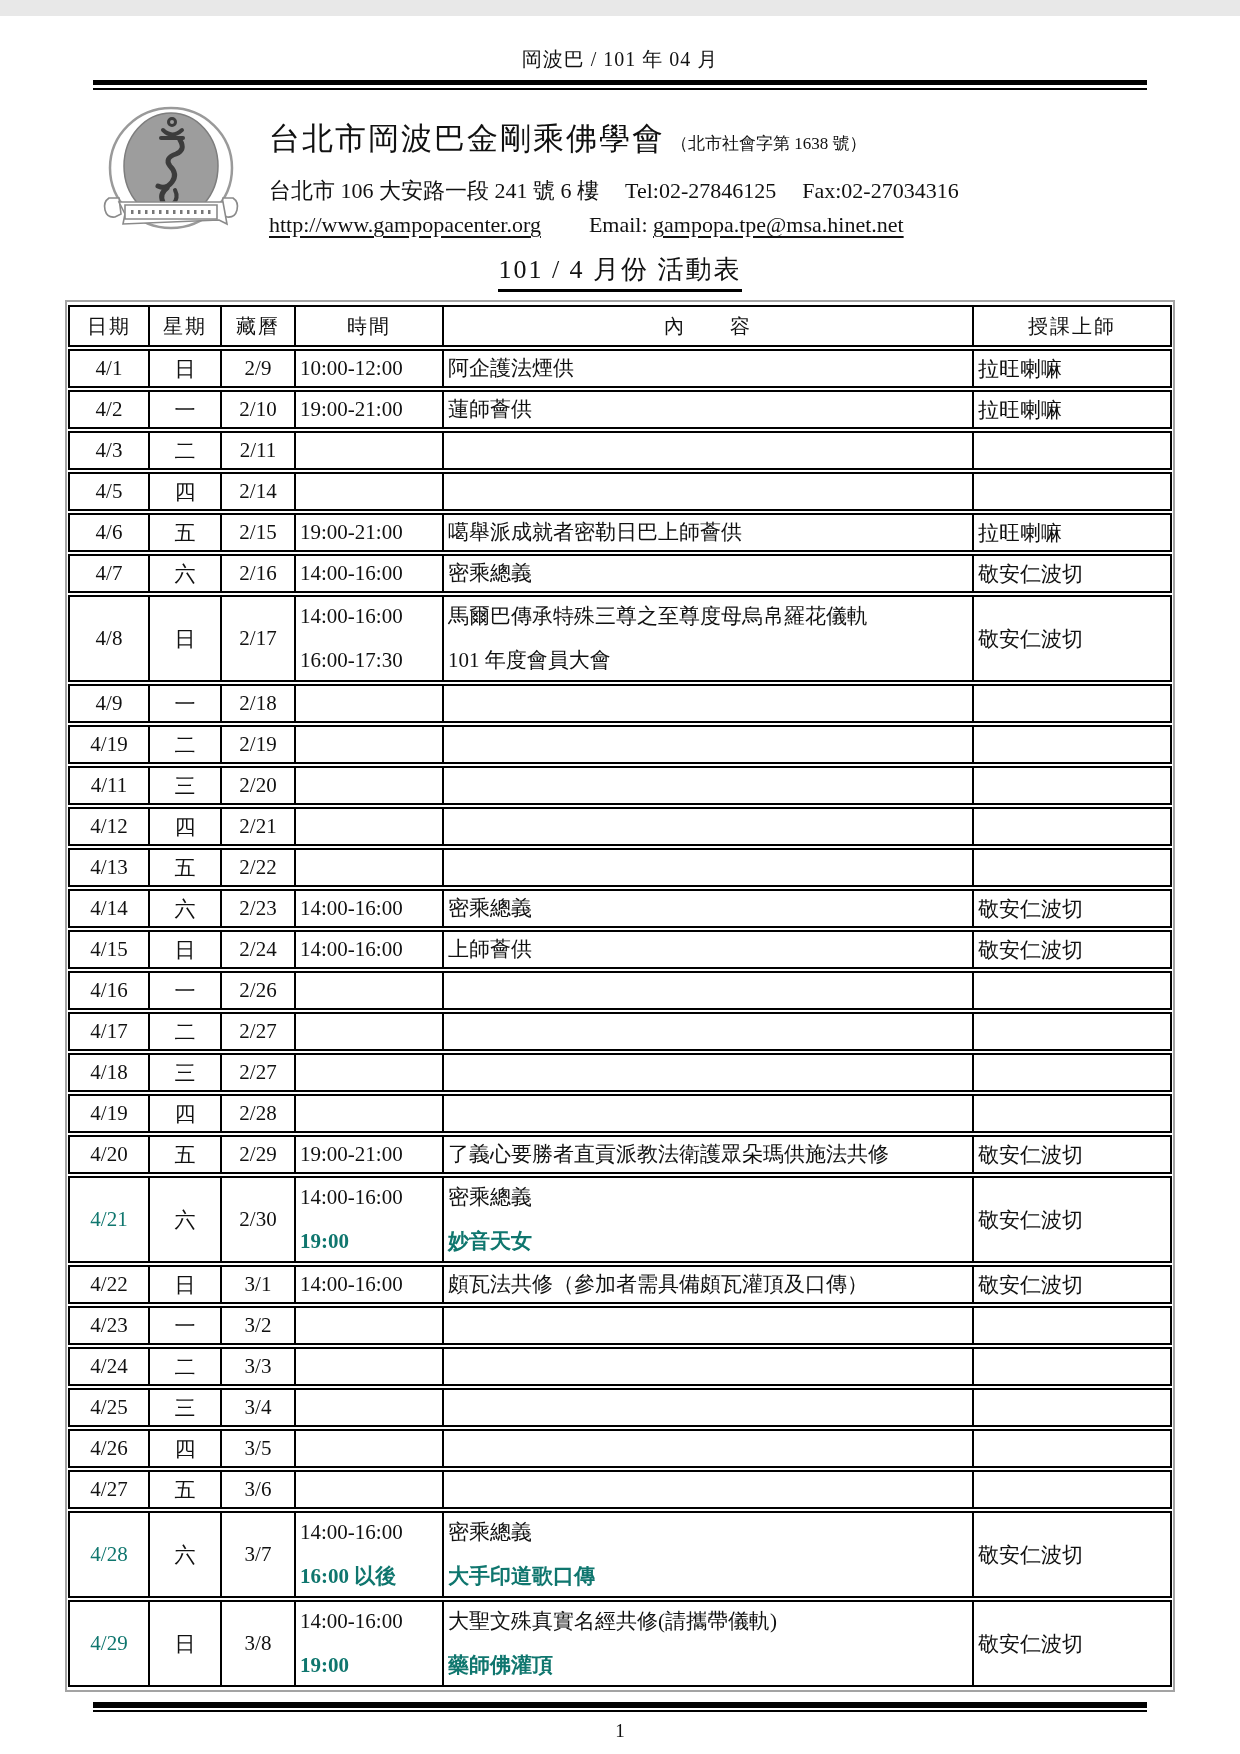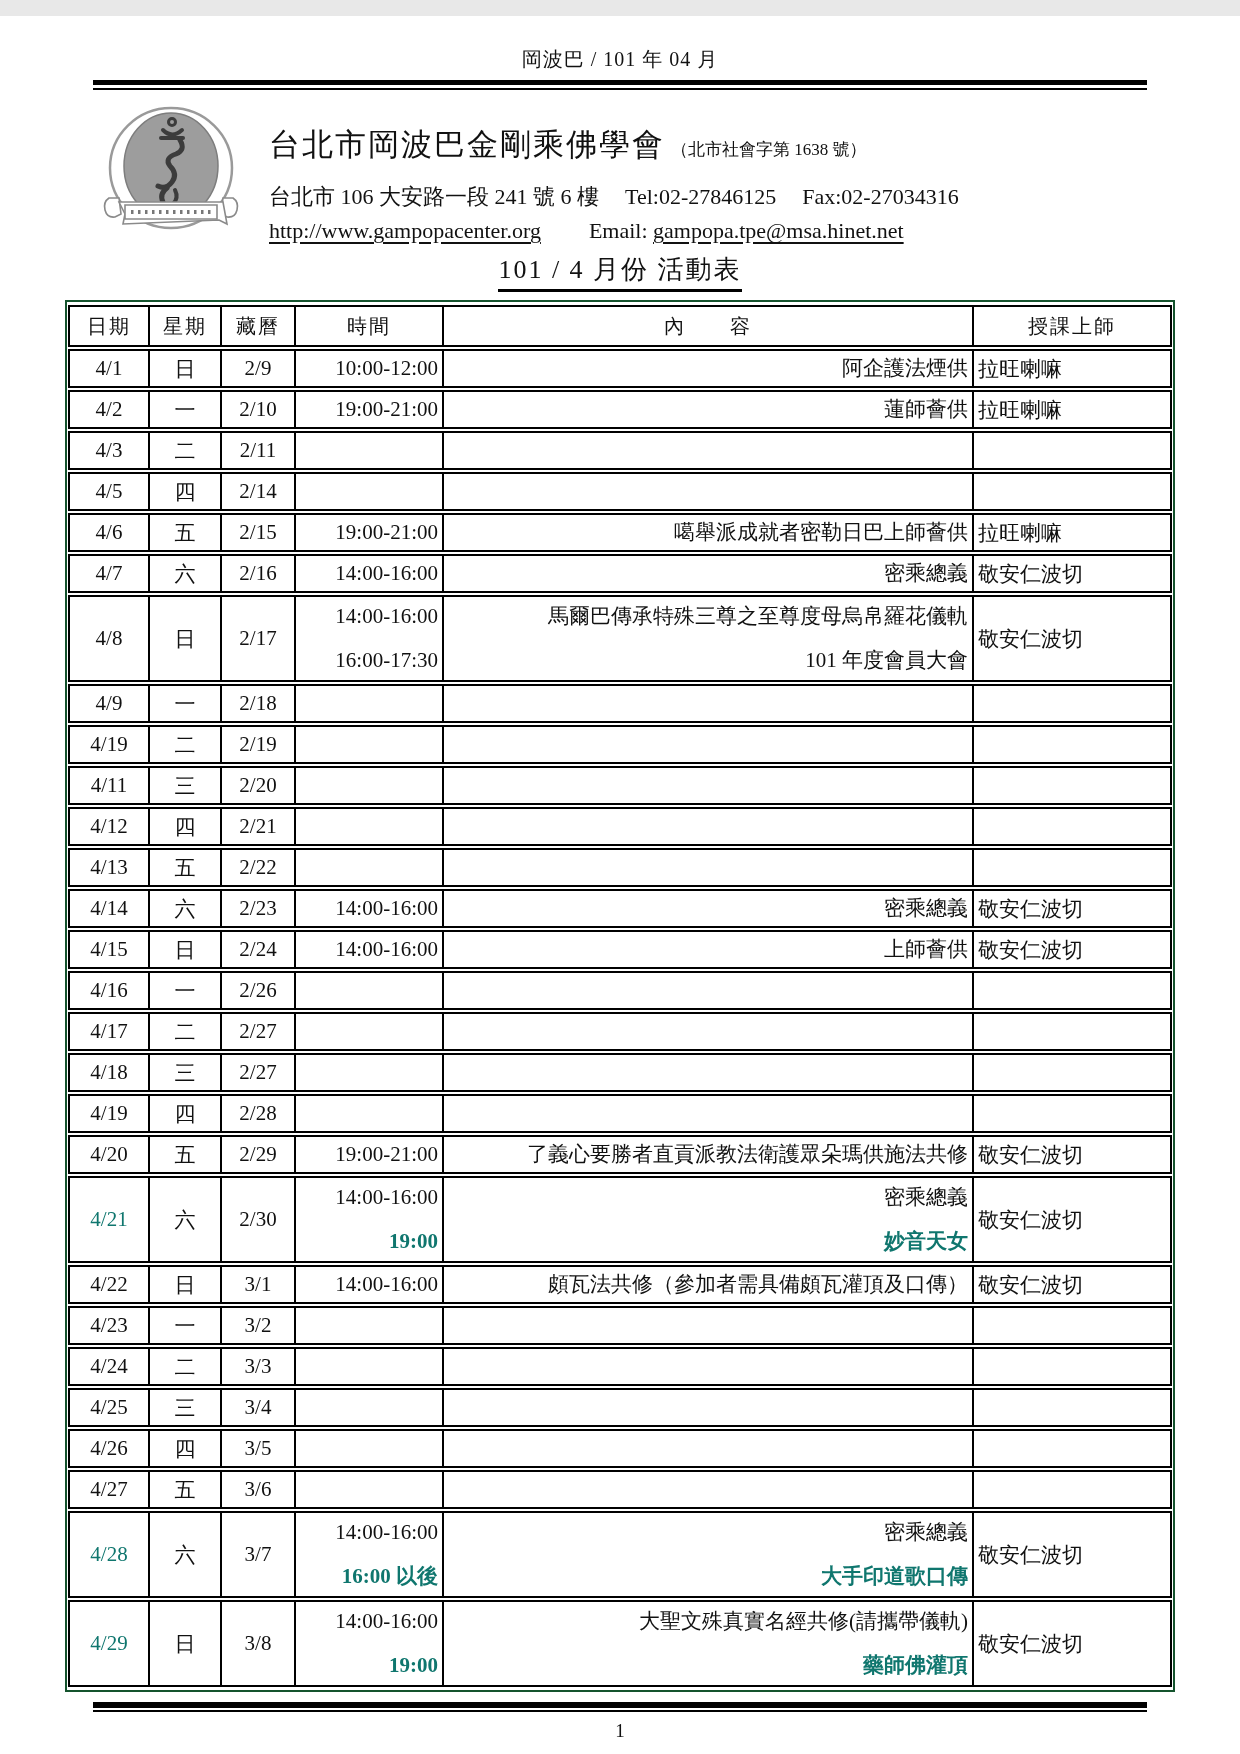--- a/index.html
+++ b/index.html
@@ -7,52 +7,52 @@
     width:1240px; height:1754px; margin:16px auto; background:#ffffff;
     font-family:"Liberation Serif","DejaVu Serif",serif; color:#111;
     position:relative; overflow:hidden; box-sizing:border-box;
   }
   
   .running-head { text-align:center; padding-top:30px; font-size:20px; letter-spacing:1px; }
   .double-rule { margin:7px 93px 0 93px; border-top:5px solid #000; border-bottom:2px solid #000; height:3px; }
   .double-rule.footer { margin:10px 93px 0 93px; border-top:6px solid #000; height:2px; }
 
   
-  .letterhead { display:flex; margin:16px 95px 0 95px; align-items:flex-end; }
+  .letterhead { display:flex; margin:16px 95px 0 95px; align-items:flex-start; }
   .emblem { width:152px; height:138px; flex:0 0 auto; }
   .head-text { margin-left:22px; padding-top:12px; }
   .org-line { white-space:nowrap; }
   .org-name { font-size:31px; letter-spacing:2px; }
   .org-reg { font-size:17px; margin-left:6px; }
   .addr-line { margin-top:16px; font-size:22px; white-space:nowrap; }
   .addr-line .gap { display:inline-block; width:26px; }
   .web-line { margin-top:6px; font-size:22px; white-space:nowrap; }
   .web-line .gap { display:inline-block; width:48px; }
   .u { text-decoration:underline; text-underline-offset:4px; }
 
   
   .sheet-title { text-align:center; margin-top:8px; }
   .sheet-title span {
     display:inline-block; font-size:26px; font-weight:normal; letter-spacing:2px;
     border-bottom:3px solid #000; padding-bottom:2px;
   }
 
   
-  .table-wrap { margin:8px 65px 0 65px; border:2px solid #14532d; padding:1px; }
+  .table-wrap { margin:8px 65px 0 65px; border:2px solid #a3a3a3; padding:1px; }
   table.sched { border-collapse:separate; border-spacing:0 2px; width:100%; table-layout:fixed; }
   table.sched td, table.sched th {
     border-top:2px solid #000; border-bottom:2px solid #000; border-right:2px solid #000;
     font-weight:normal; font-size:21px; padding:2px 4px; background:#fff;
     overflow:hidden; vertical-align:middle;
   }
   table.sched td:first-child, table.sched th:first-child { border-left:2px solid #000; }
   tr.hdr th { height:34px; text-align:center; font-size:20px; letter-spacing:2px; }
   td.c-date, td.c-wd, td.c-tib { text-align:center; height:31px; }
   td.c-time, td.c-content, td.c-teacher { text-align:left; padding-left:7px; padding-right:4px; }
-  .line { line-height:27px; white-space:nowrap;text-align:right; }
+  .line { line-height:27px; white-space:nowrap; }
   .line + .line { margin-top:17px; }
   tr.tall td { padding-top:6px; padding-bottom:6px; }
   td.vtop { vertical-align:top; padding-top:8px; }
   .red { color:#0f766e; }
   .bold { font-weight:bold; }
 
   
   .page-number { text-align:center; font-size:19px; margin-top:8px; }
 </style>
 </head>

